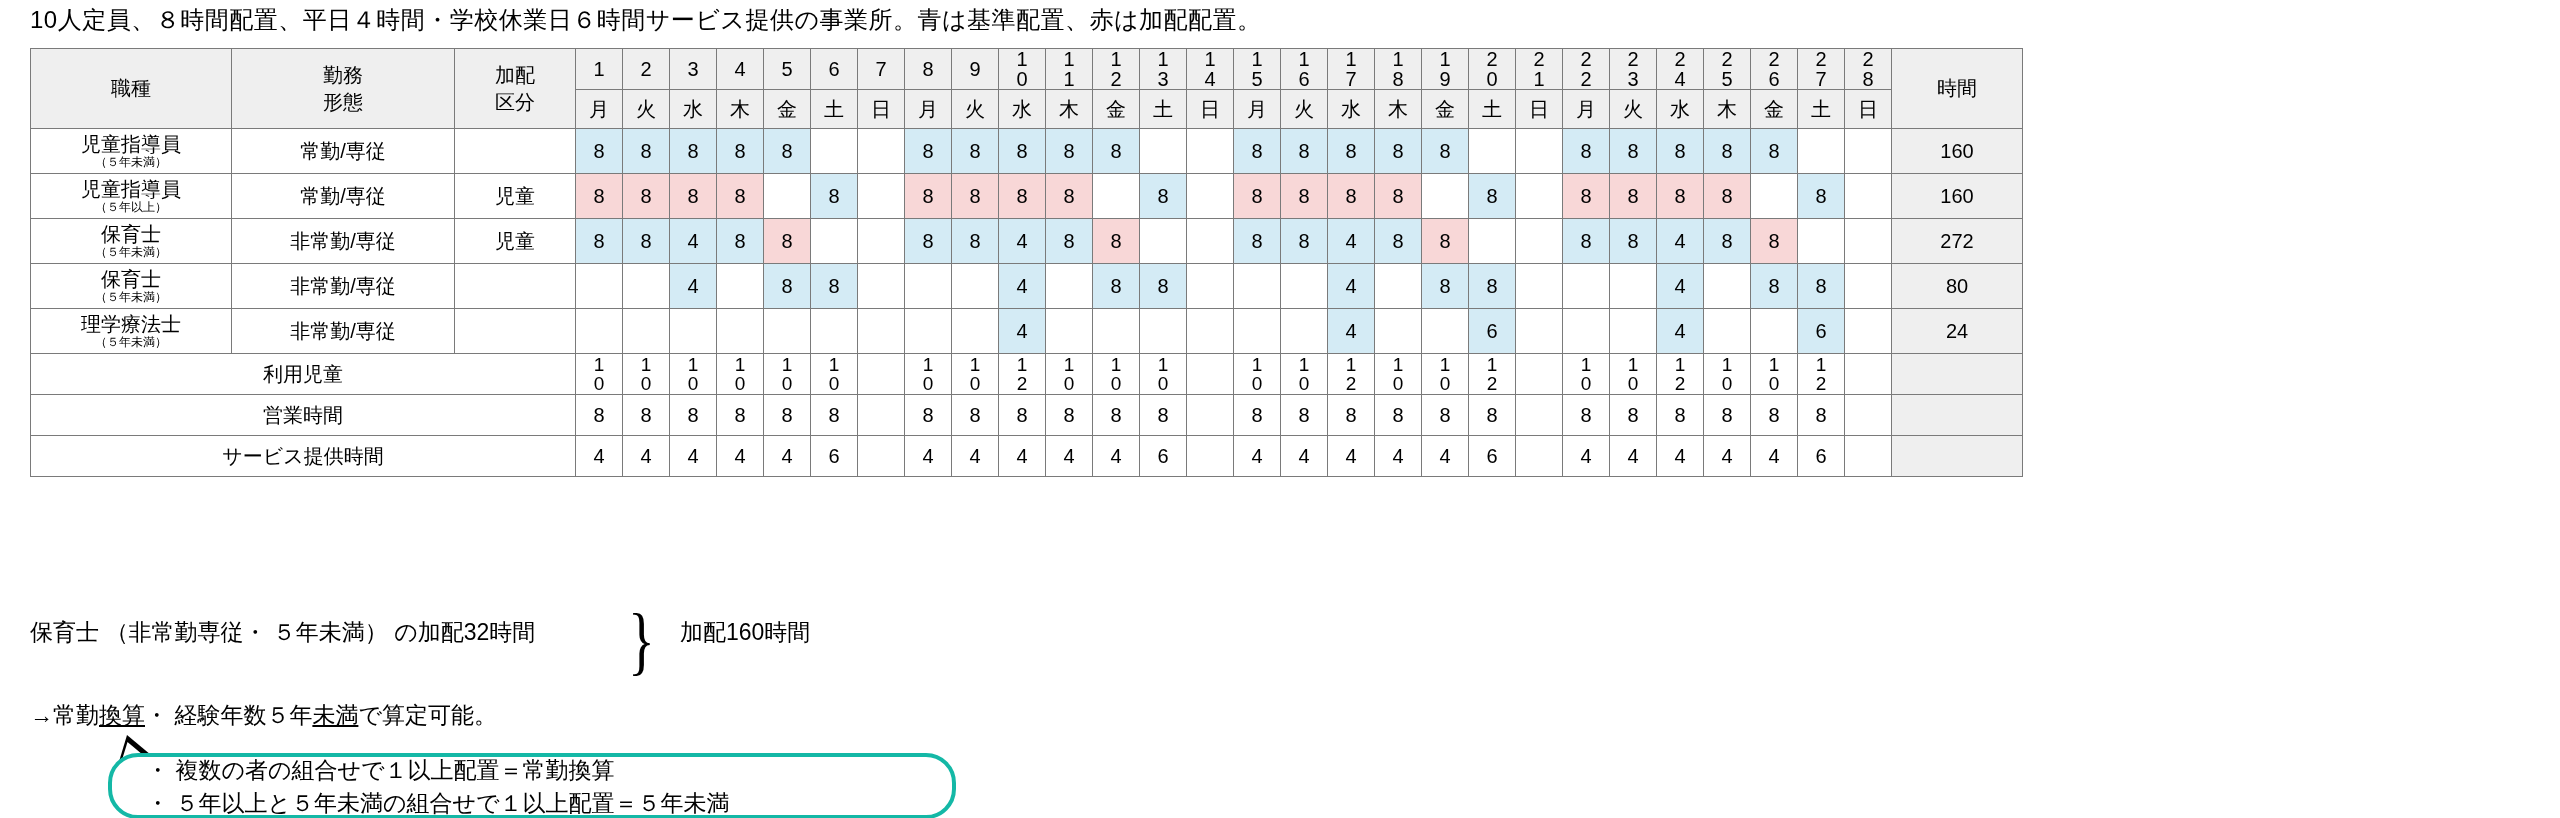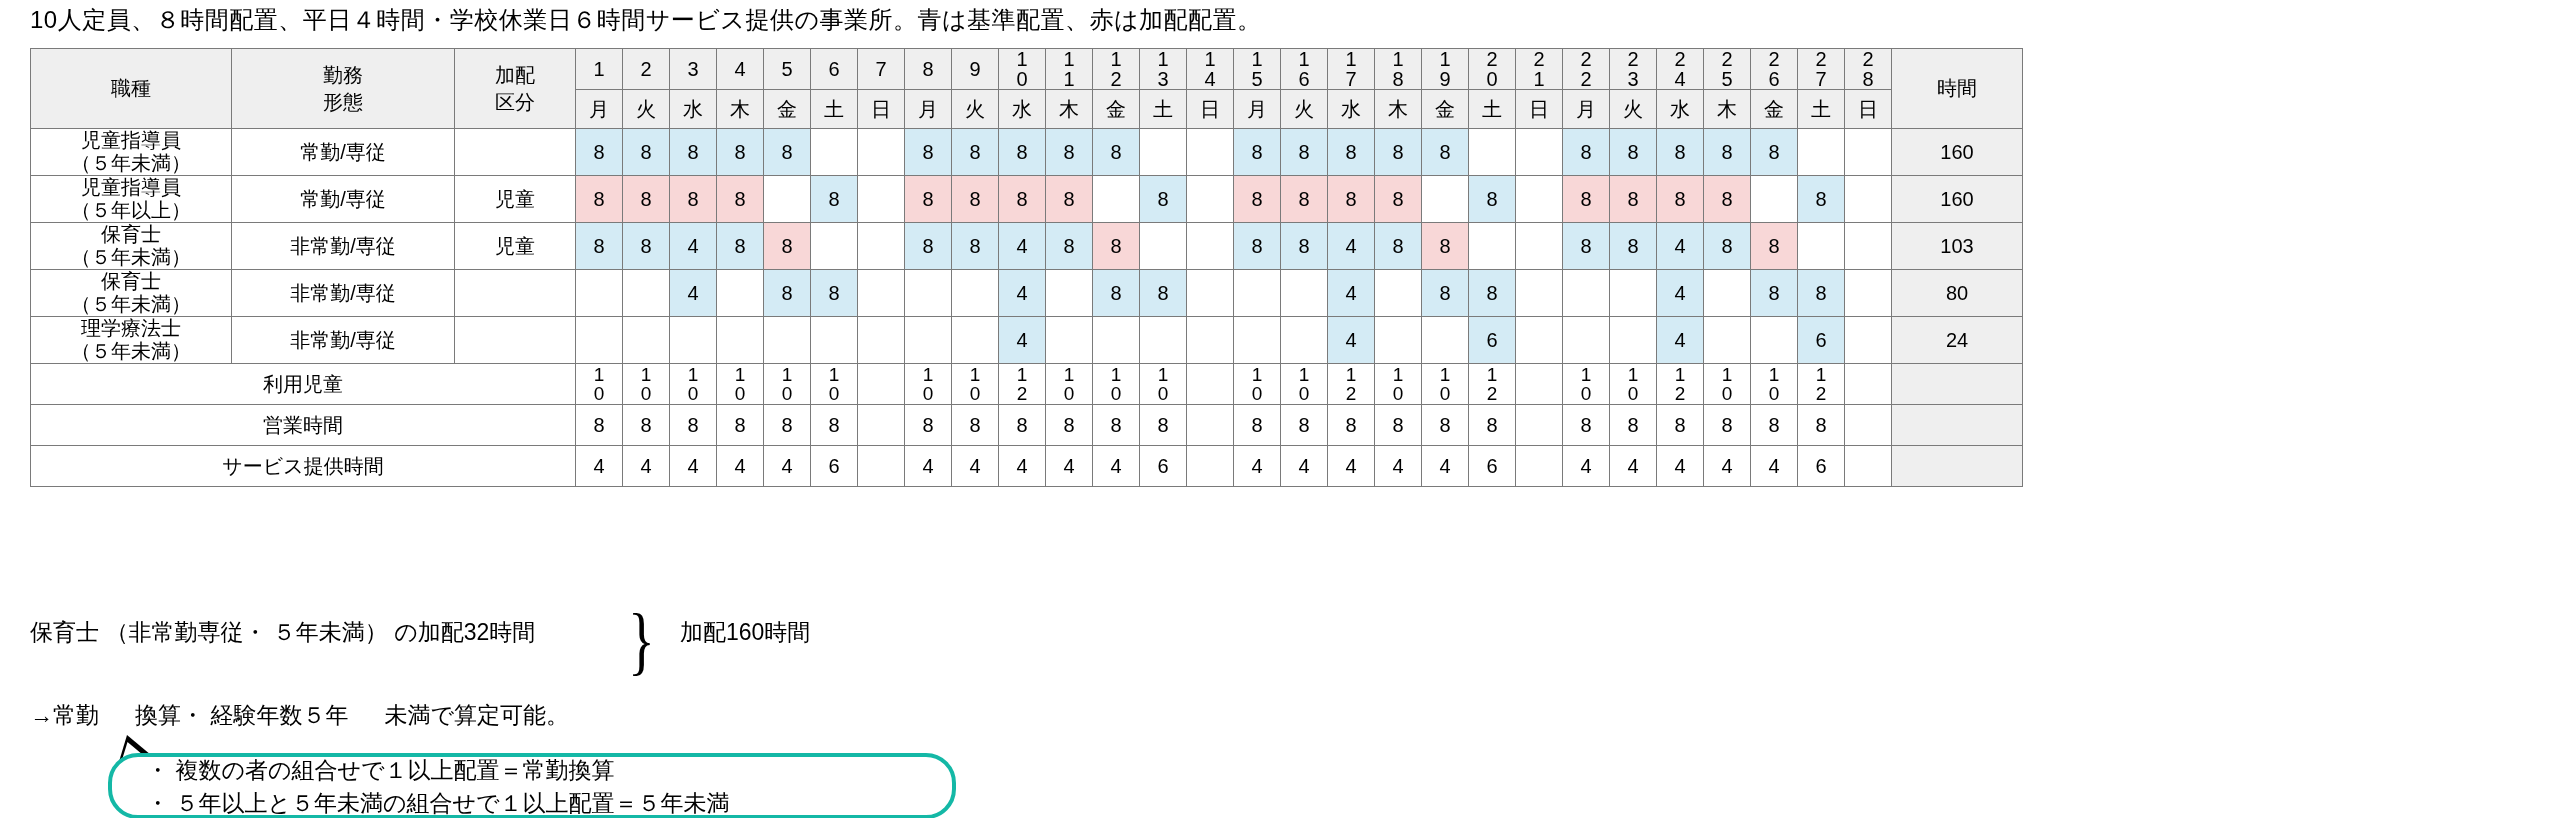--- a/index.html
+++ b/index.html
@@ -36,41 +36,41 @@
   .c-form{width:222px;}
   .c-kahai{width:120px;}
   .c-day{width:46px;}
   .c-hours{width:130px;}
 
   .daynum{height:40px;font-size:19px;line-height:1.0;}
   .daynum .stack{display:flex;flex-direction:column;align-items:center;justify-content:center;line-height:1.0;}
   .dow{height:38px;font-size:19px;}
 
   .rowlabel{font-size:20px;line-height:1.15;padding:4px 0;}
-  .rowlabel .sub{font-size:20px;display:block;}
+  .rowlabel .sub{font-size:12px;display:block;}
   .formcell{font-size:19px;}
   .kahaicell{font-size:19px;}
 
   .v{height:44px;font-size:20px;}
   .blue{background:#d4ebf5;}
   .pink{background:#f8d7d7;}
 
   .sumrow td{height:40px;}
   .sumlabel{text-align:left;padding-left:18px;font-size:20px;}
   .stack2{display:flex;flex-direction:column;align-items:center;justify-content:center;line-height:1.0;font-size:19px;}
 
   .notes{position:absolute;left:30px;top:615px;font-size:23px;line-height:1.55;white-space:nowrap;}
   .brace{
     position:absolute;left:628px;top:612px;
     font-size:56px;line-height:1;font-family:"Liberation Serif",serif;
     transform:scaleY(1.35);
   }
   .brace-label{position:absolute;left:680px;top:617px;font-size:23px;white-space:nowrap;}
   .arrow-line{position:absolute;left:30px;top:700px;font-size:23px;white-space:nowrap;}
-  .u{margin-left:36px;}
+  .u{text-decoration:underline;}
 
   .callout{
     position:absolute;left:108px;top:753px;
     width:840px;height:58px;
     border:4px solid #14b8a6;border-radius:30px;
     background:#fff;
   }
   .callout .lines{
     position:absolute;left:34px;top:-3px;
     font-size:23px;line-height:1.45;white-space:nowrap;
@@ -406,21 +406,21 @@
           <td class="v c-day pink">8</td>
           <td class="v c-day "></td>
           <td class="v c-day "></td>
           <td class="v c-day blue">8</td>
           <td class="v c-day blue">8</td>
           <td class="v c-day blue">4</td>
           <td class="v c-day blue">8</td>
           <td class="v c-day pink">8</td>
           <td class="v c-day "></td>
           <td class="v c-day "></td>
-          <td class="hdr c-hours">103</td>
+          <td class="hdr c-hours">272</td>
         </tr>
         <tr>
           <td class="rowlabel">
             <div>保育士</div>
             <span class="sub">（５年未満）</span>
           </td>
           <td class="formcell">非常勤/専従</td>
           <td class="kahaicell"></td>
           <td class="v c-day "></td>
           <td class="v c-day "></td>

